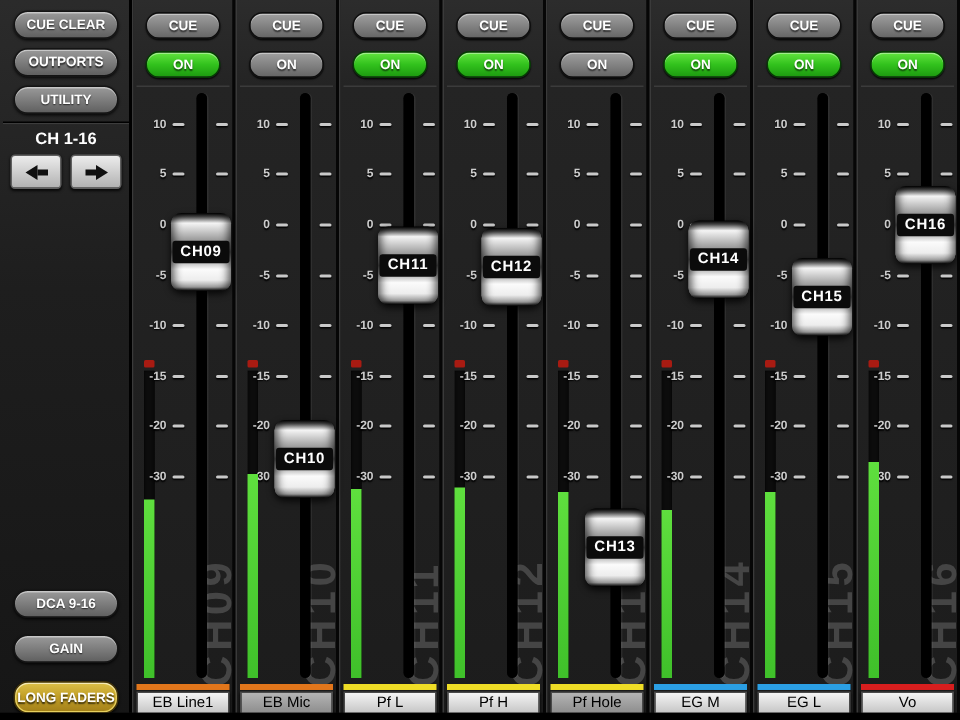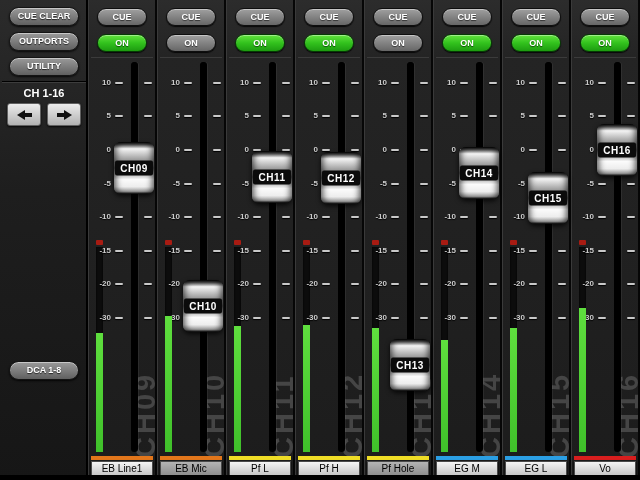--- a/index.html
+++ b/index.html
@@ -88,21 +88,23 @@
           <span class="tri-l"></span>
           <span class="stem"></span>
         </span>
     </div>
     <div class="arrowbtn" id="btn-next">
       <span class="arr">
           <span class="stem"></span>
           <span class="tri-r"></span>
         </span>
     </div>
-    <div class="spill" id="btn-dca18">DCA 1-8</div>
+    <div class="spill" id="btn-dca916">DCA 9-16</div>
+    <div class="spill" id="btn-gain">GAIN</div>
+    <div class="spill gold">LONG FADERS</div>
   </div>
 
   <div class="strips" id="strips">
     <div class="strip">
       <div class="bigname">CH09</div>
       <div class="cue">CUE</div>
       <div class="onbtn on">ON</div>
       <div class="sepline"></div>
       <div class="slot"></div>
       <div class="peak"></div>

